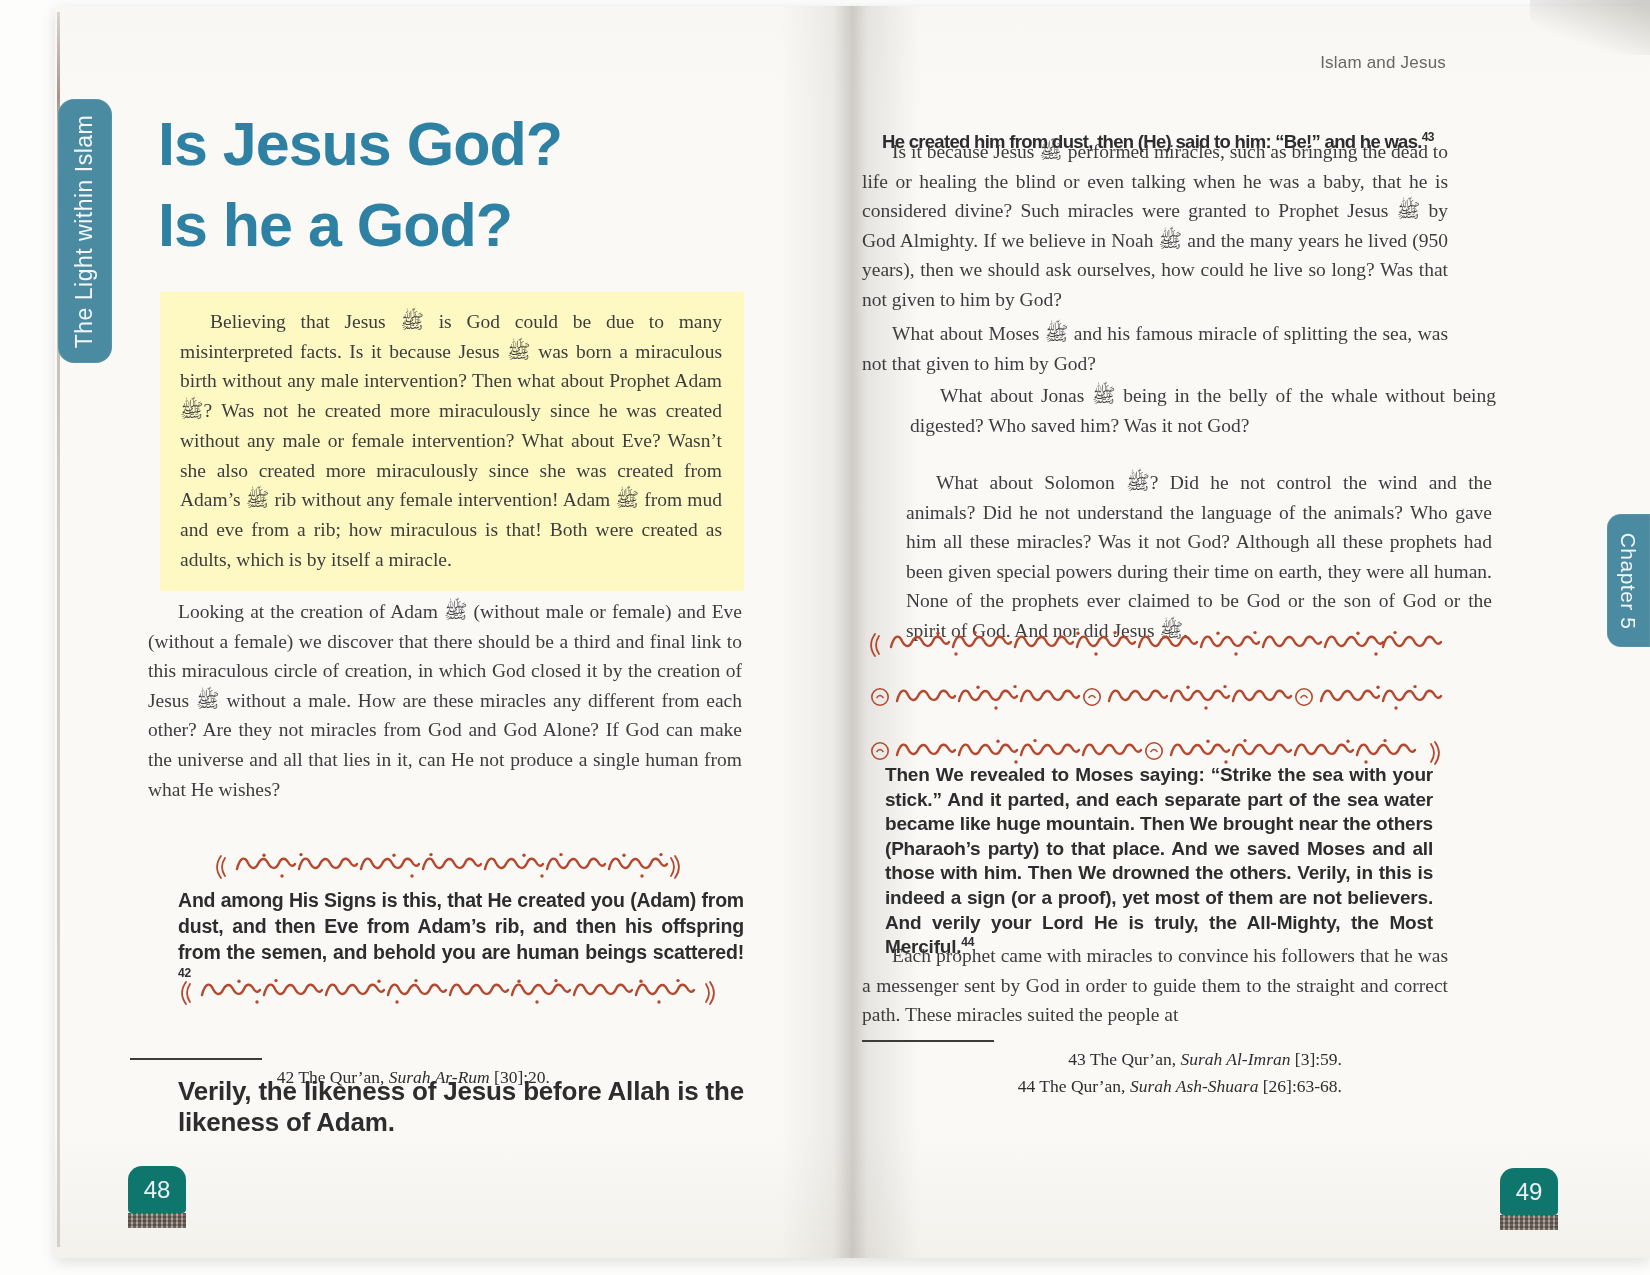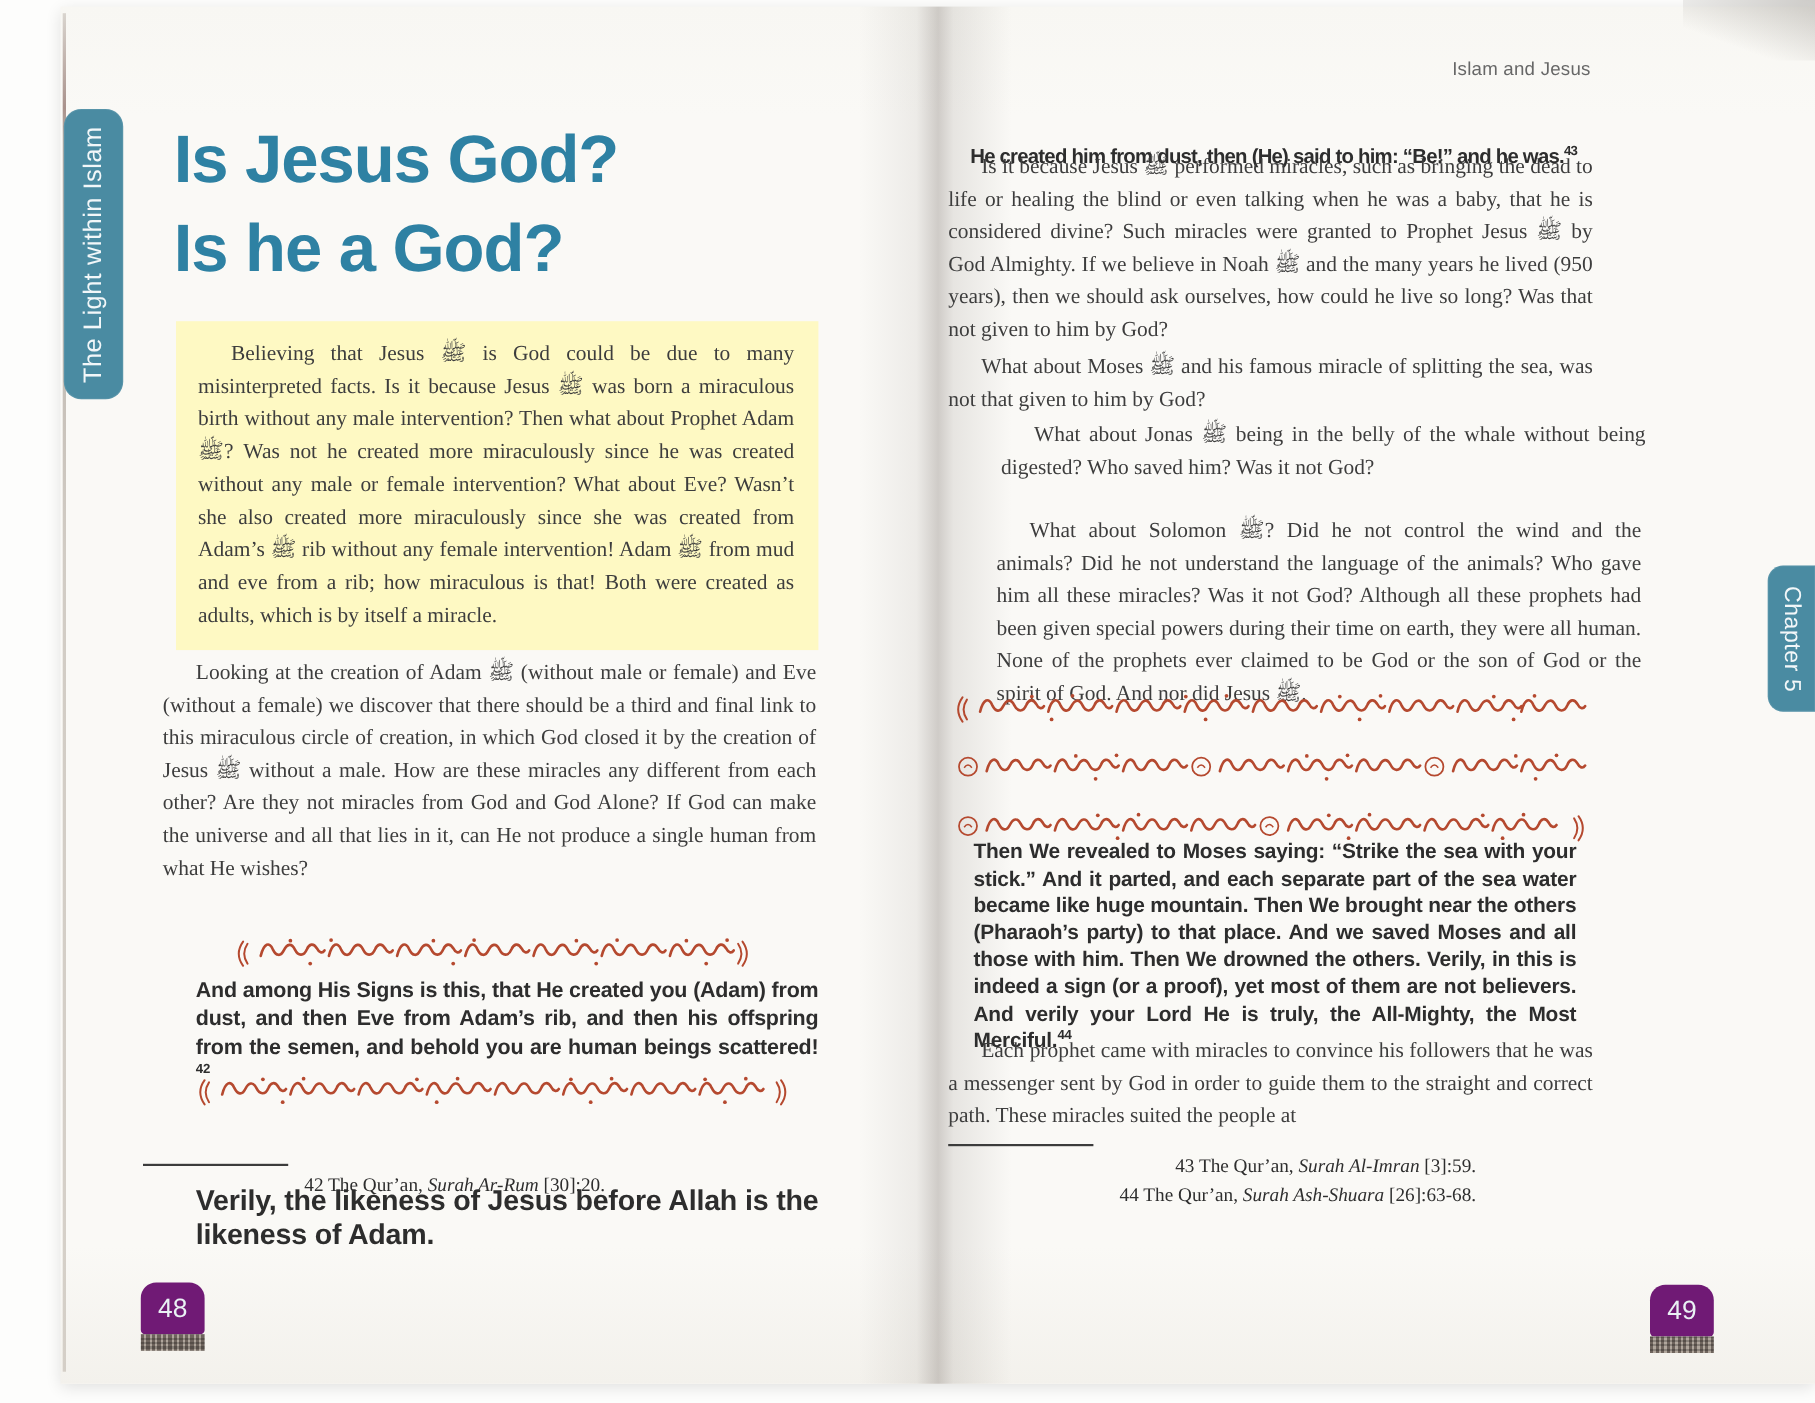--- a/index.html
+++ b/index.html
@@ -54,21 +54,21 @@
   .rule{position:absolute;height:2px;background:#3c3c3c;width:132px;}
   .rule-l{left:130px;top:1058px;}
   .rule-r{left:862px;top:1040px;}
   .footnote{position:absolute;font-family:"Liberation Serif",serif;font-size:17.5px;color:#2e2e2e;line-height:27px;text-align:right;}
   .fn-l{left:130px;top:1064px;width:420px;}
   .fn-r{left:862px;top:1046px;width:480px;}
   .footnote i{font-style:italic;}
 
   .runhead{position:absolute;left:1250px;top:53px;width:196px;text-align:right;font-size:17px;color:#676767;letter-spacing:.2px;}
 
-  .badge{position:absolute;width:58px;height:47px;background:#701a75;border-radius:14px 14px 4px 4px;
+  .badge{position:absolute;width:58px;height:47px;background:#0f766e;border-radius:14px 14px 4px 4px;
     display:flex;align-items:center;justify-content:center;color:#e9f1f4;font-size:24px;}
   .badge-l{left:128px;top:1166px;}
   .badge-r{left:1500px;top:1168px;text-align:right;}
   .stripes{position:absolute;width:58px;height:15px;
     background:repeating-linear-gradient(90deg,#6e645d 0 3px,#b0a69c 3px 5px),
                repeating-linear-gradient(0deg,rgba(255,255,255,.30) 0 2px,rgba(0,0,0,.22) 2px 4px);
     background-blend-mode:multiply;}
   .stripes-l{left:128px;top:1213px;}
   .stripes-r{left:1500px;top:1215px;}
 

